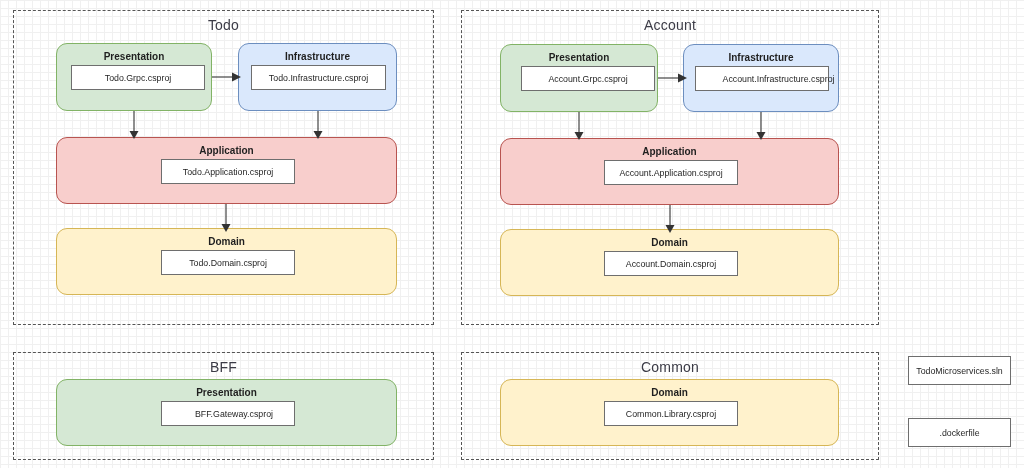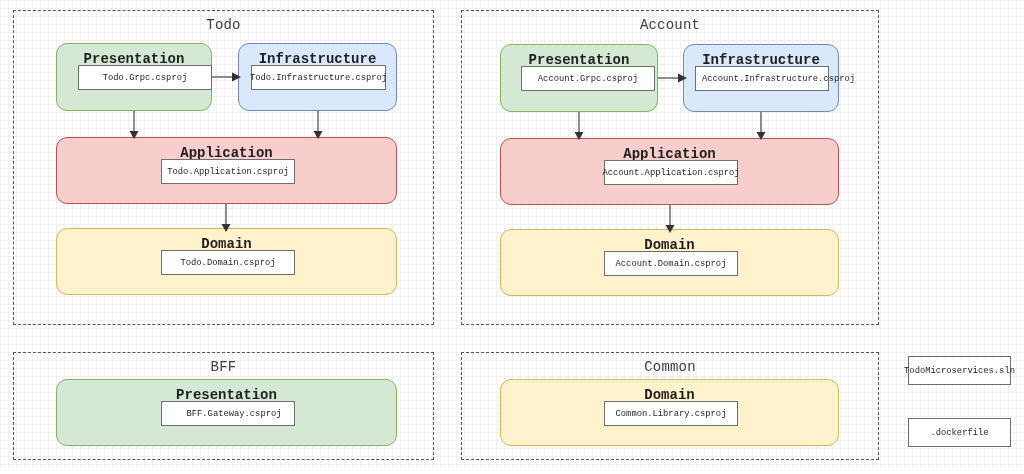--- a/index.html
+++ b/index.html
@@ -13,21 +13,21 @@
     height: 468px;
     overflow: hidden;
     background-color: #ffffff;
     background-image:
       linear-gradient(to right, #f0f0f0 1px, transparent 1px),
       linear-gradient(to bottom, #f0f0f0 1px, transparent 1px),
       linear-gradient(to right, #dcdcdc 1px, transparent 1px),
       linear-gradient(to bottom, #dcdcdc 1px, transparent 1px);
     background-size: 8px 8px, 8px 8px, 40px 40px, 40px 40px;
     background-position: 0 0, 0 0, 0 0, 0 0;
-    font-family: Liberation Mono, monospace;
+    font-family: Liberation Sans, sans-serif;
     -webkit-font-smoothing: antialiased;
   }
 
   
   .group {
     position: absolute;
     border: 1px dashed #555555;
     background: transparent;
     box-sizing: border-box;
   }
@@ -49,21 +49,21 @@
     border-radius: 11px;
     border: 1px solid #888;
     box-sizing: border-box;
   }
   .layer-title {
     position: absolute;
     top: 7px;
     left: 0;
     right: 0;
     text-align: center;
-    font-size: 14px;
+    font-size: 10px;
     font-weight: bold;
     color: #1f1f1f;
     white-space: nowrap;
   }
   .layer.green  { background: #d5e8d4; border-color: #82b366; }
   .layer.blue   { background: #dae8fc; border-color: #6c8ebf; }
   .layer.pink   { background: #f8cecc; border-color: #b85450; }
   .layer.yellow { background: #fff2cc; border-color: #d6b656; padding-left: 40px; }
 
   
@@ -103,21 +103,21 @@
 <body>
 
 <div id="canvas">
 
   <div class="group" style="left:13px; top:10px; width:421px; height:315px;">
     <div class="group-title">Todo</div>
   </div>
 
   <div class="layer green" style="left:56px; top:43px; width:156px; height:68px;">
     <div class="layer-title">Presentation</div>
-    <div class="proj" style="left:21px; top:21px; width:134px; height:25px;">Todo.Grpc.csproj</div>
+    <div class="proj" style="left:14px; top:21px; width:134px; height:25px;">Todo.Grpc.csproj</div>
   </div>
 
   <div class="layer blue" style="left:238px; top:43px; width:159px; height:68px;">
     <div class="layer-title">Infrastructure</div>
     <div class="proj" style="left:12px; top:21px; width:135px; height:25px;">Todo.Infrastructure.csproj</div>
   </div>
 
   <div class="layer pink" style="left:56px; top:137px; width:341px; height:67px;">
     <div class="layer-title">Application</div>
     <div class="proj" style="left:104px; top:21px; width:134px; height:25px;">Todo.Application.csproj</div>

